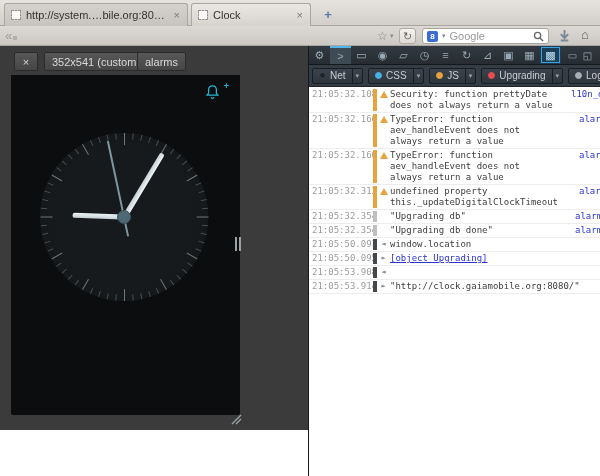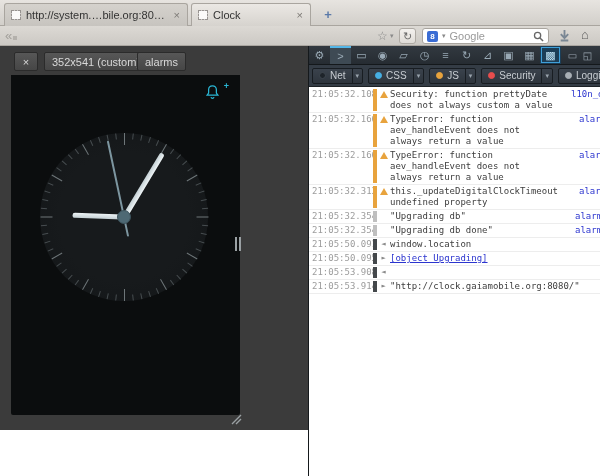--- a/index.html
+++ b/index.html
@@ -287,58 +287,58 @@
       <span class="fbtn">
         <span class="fbtn-main">
           <span class="dot" style="background: rgb(232, 163, 61); border: 1px solid rgb(232, 163, 61);"></span>
           <span>JS</span>
         </span>
         <span class="fbtn-arrow">▾</span>
       </span>
       <span class="fbtn">
         <span class="fbtn-main">
           <span class="dot" style="background: rgb(232, 77, 77); border: 1px solid rgb(232, 77, 77);"></span>
-          <span>Security</span>
+          <span>Upgrading</span>
         </span>
         <span class="fbtn-arrow">▾</span>
       </span>
       <span class="fbtn">
         <span class="fbtn-main">
           <span class="dot" style="background: rgb(169, 175, 181); border: 1px solid rgb(169, 175, 181);"></span>
           <span>Logging</span>
         </span>
       </span>
     </div>
   <div class="console" id="console">
       <div class="crow warn">
         <span class="c-ts">21:05:32.108</span>
         <span class="c-strip"></span>
         <span class="c-icon"><span class="warn-tri"></span></span>
-        <div class="c-lines"><div>Security: function prettyDate</div><div>does not always custom a value</div></div>
+        <div class="c-lines"><div>Security: function prettyDate</div><div>does not always return a value</div></div>
         <span class="c-link" style="left: 262px;">l10n_da</span>
       </div>
       <div class="crow warn">
         <span class="c-ts">21:05:32.166</span>
         <span class="c-strip"></span>
         <span class="c-icon"><span class="warn-tri"></span></span>
         <div class="c-lines"><div>TypeError: function</div><div>aev_handleEvent does not</div><div>always return a value</div></div>
         <span class="c-link" style="left: 270px;">alar</span>
       </div>
       <div class="crow warn">
         <span class="c-ts">21:05:32.166</span>
         <span class="c-strip"></span>
         <span class="c-icon"><span class="warn-tri"></span></span>
         <div class="c-lines"><div>TypeError: function</div><div>aev_handleEvent does not</div><div>always return a value</div></div>
         <span class="c-link" style="left: 270px;">alar</span>
       </div>
       <div class="crow warn">
         <span class="c-ts">21:05:32.313</span>
         <span class="c-strip"></span>
         <span class="c-icon"><span class="warn-tri"></span></span>
-        <div class="c-lines"><div>this._updateDigitalClockTimeout</div><div>undefined property</div></div>
+        <div class="c-lines"><div>undefined property</div><div>this._updateDigitalClockTimeout</div></div>
         <span class="c-link" style="left: 270px;">alar</span>
       </div>
       <div class="crow log">
         <span class="c-ts">21:05:32.354</span>
         <span class="c-strip"></span>
         <span class="c-icon"></span>
         <div class="c-lines"><div>"Upgrading db"</div></div>
         <span class="c-link" style="left: 266px;">alarms</span>
       </div>
       <div class="crow log">

